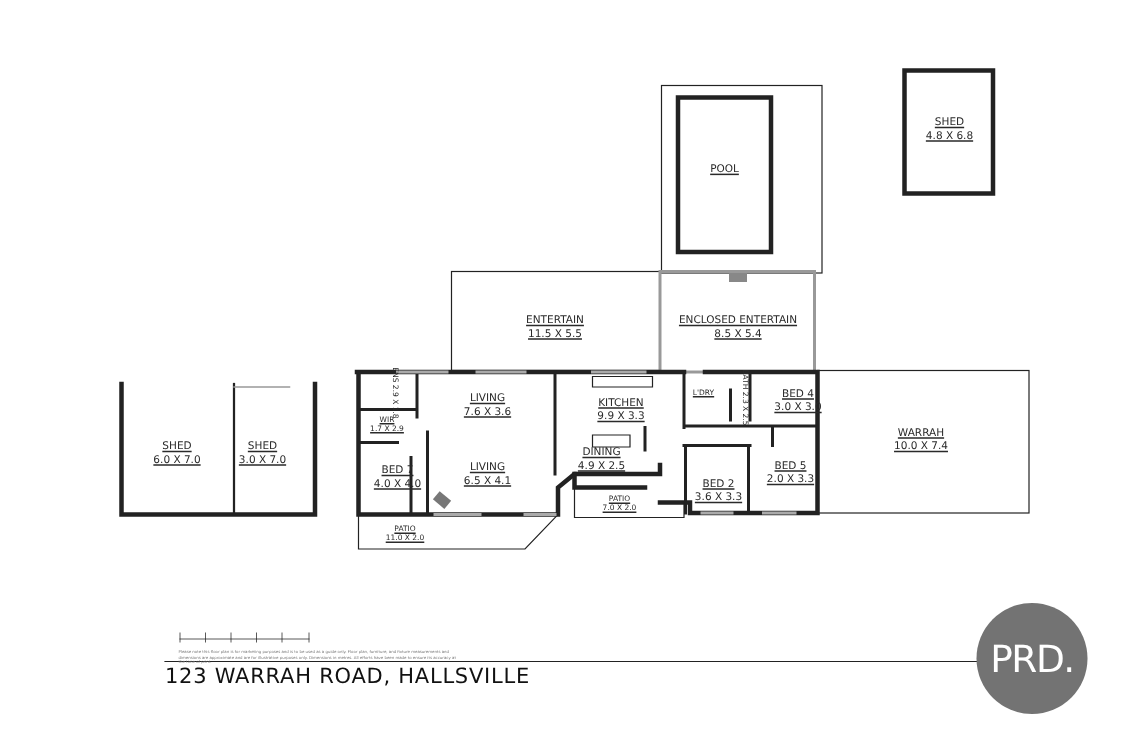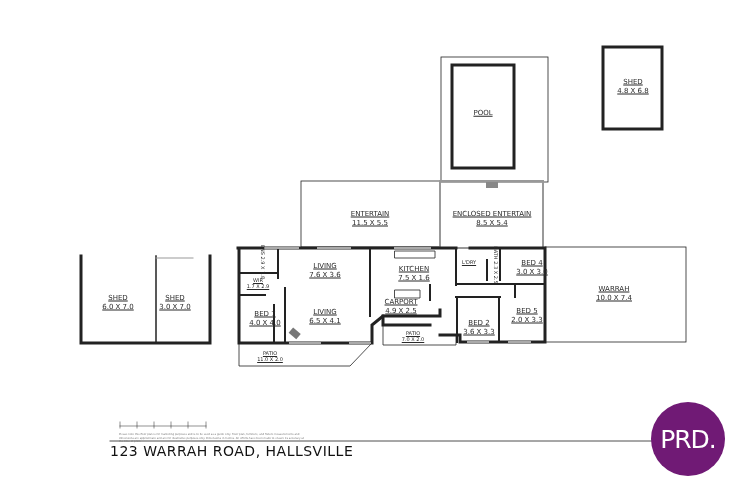--- a/index.html
+++ b/index.html
@@ -82,24 +82,24 @@
 <div class="lbl" style="left:325px;top:316px">
     <span class="n">LIVING</span>
     <span class="n">6.5 X 4.1</span>
   </div>
 <div class="lbl" style="left:265px;top:318px">
     <span class="n">BED 7</span>
     <span class="n">4.0 X 4.0</span>
   </div>
 <div class="lbl" style="left:414px;top:273px">
     <span class="n">KITCHEN</span>
-    <span class="n">7.5 X 1.6</span>
+    <span class="n">9.9 X 3.3</span>
   </div>
 <div class="lbl" style="left:401px;top:306px">
-    <span class="n">CARPORT</span>
+    <span class="n">DINING</span>
     <span class="n">4.9 X 2.5</span>
   </div>
 <div class="lbl small" style="left:469px;top:262px">
     <span class="n">L'DRY</span>
   </div>
 <div class="lbl small vert" style="left:496px;top:265px"><span>BATH</span> <span>2.3 X 2.5</span></div>
 <div class="lbl" style="left:532px;top:267px">
     <span class="n">BED 4</span>
     <span class="n">3.0 X 3.0</span>
   </div>
@@ -127,13 +127,13 @@
     <span class="n">SHED</span>
     <span class="n">6.0 X 7.0</span>
   </div>
 <div class="lbl" style="left:175px;top:302px">
     <span class="n">SHED</span>
     <span class="n">3.0 X 7.0</span>
   </div>
 
 <div id="disclaimer">Please note this floor plan is for marketing purposes and is to be used as a guide only. Floor plan, furniture, and fixture measurements and dimensions are approximate and are for illustrative purposes only. Dimensions in metres. All efforts have been made to ensure its accuracy at the time of print.</div>
 <div id="title">123 WARRAH ROAD, HALLSVILLE</div>
-<div id="logo" style="background: #701a75;">PRD.</div>
+<div id="logo" style="background: #737373;">PRD.</div>
 
 </body></html>

